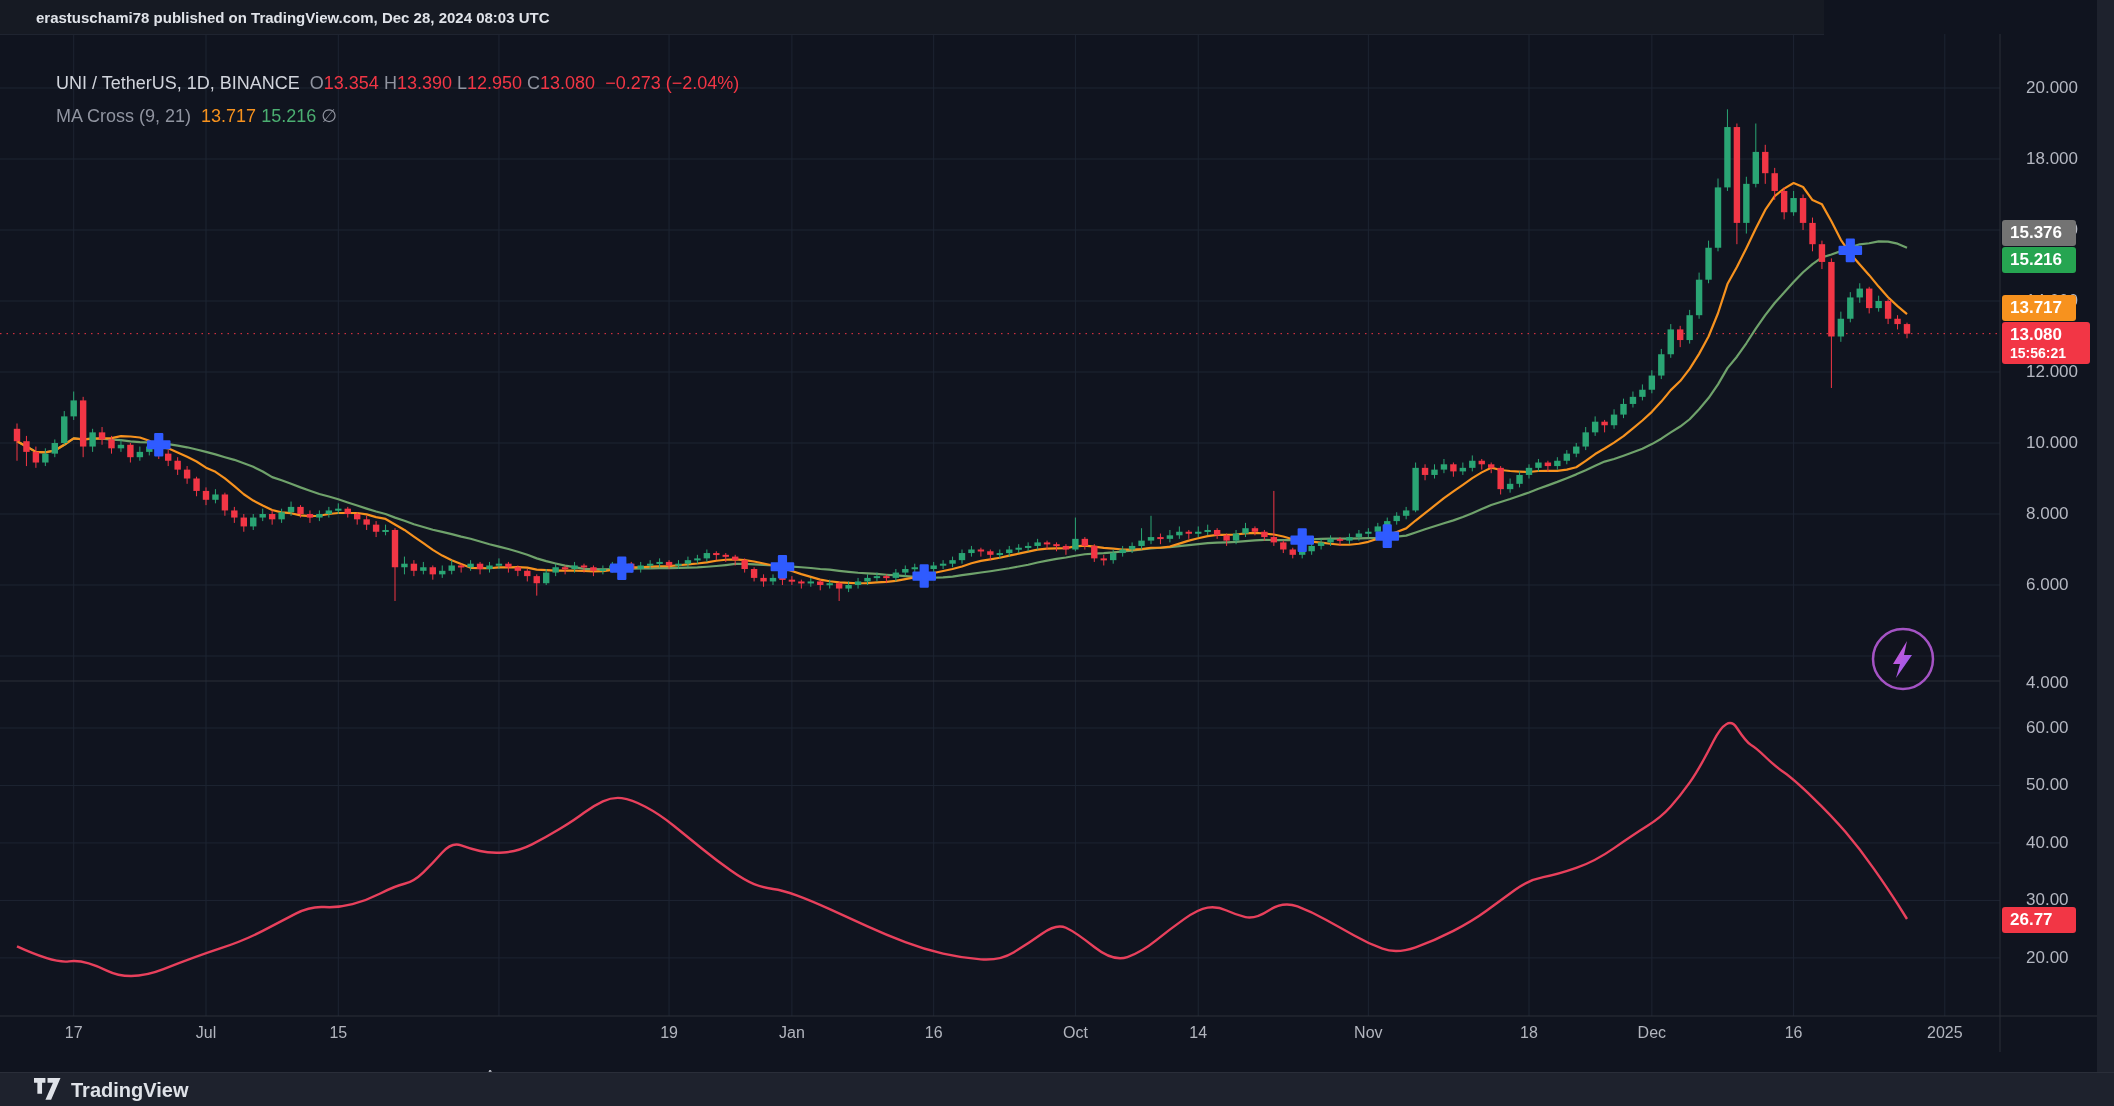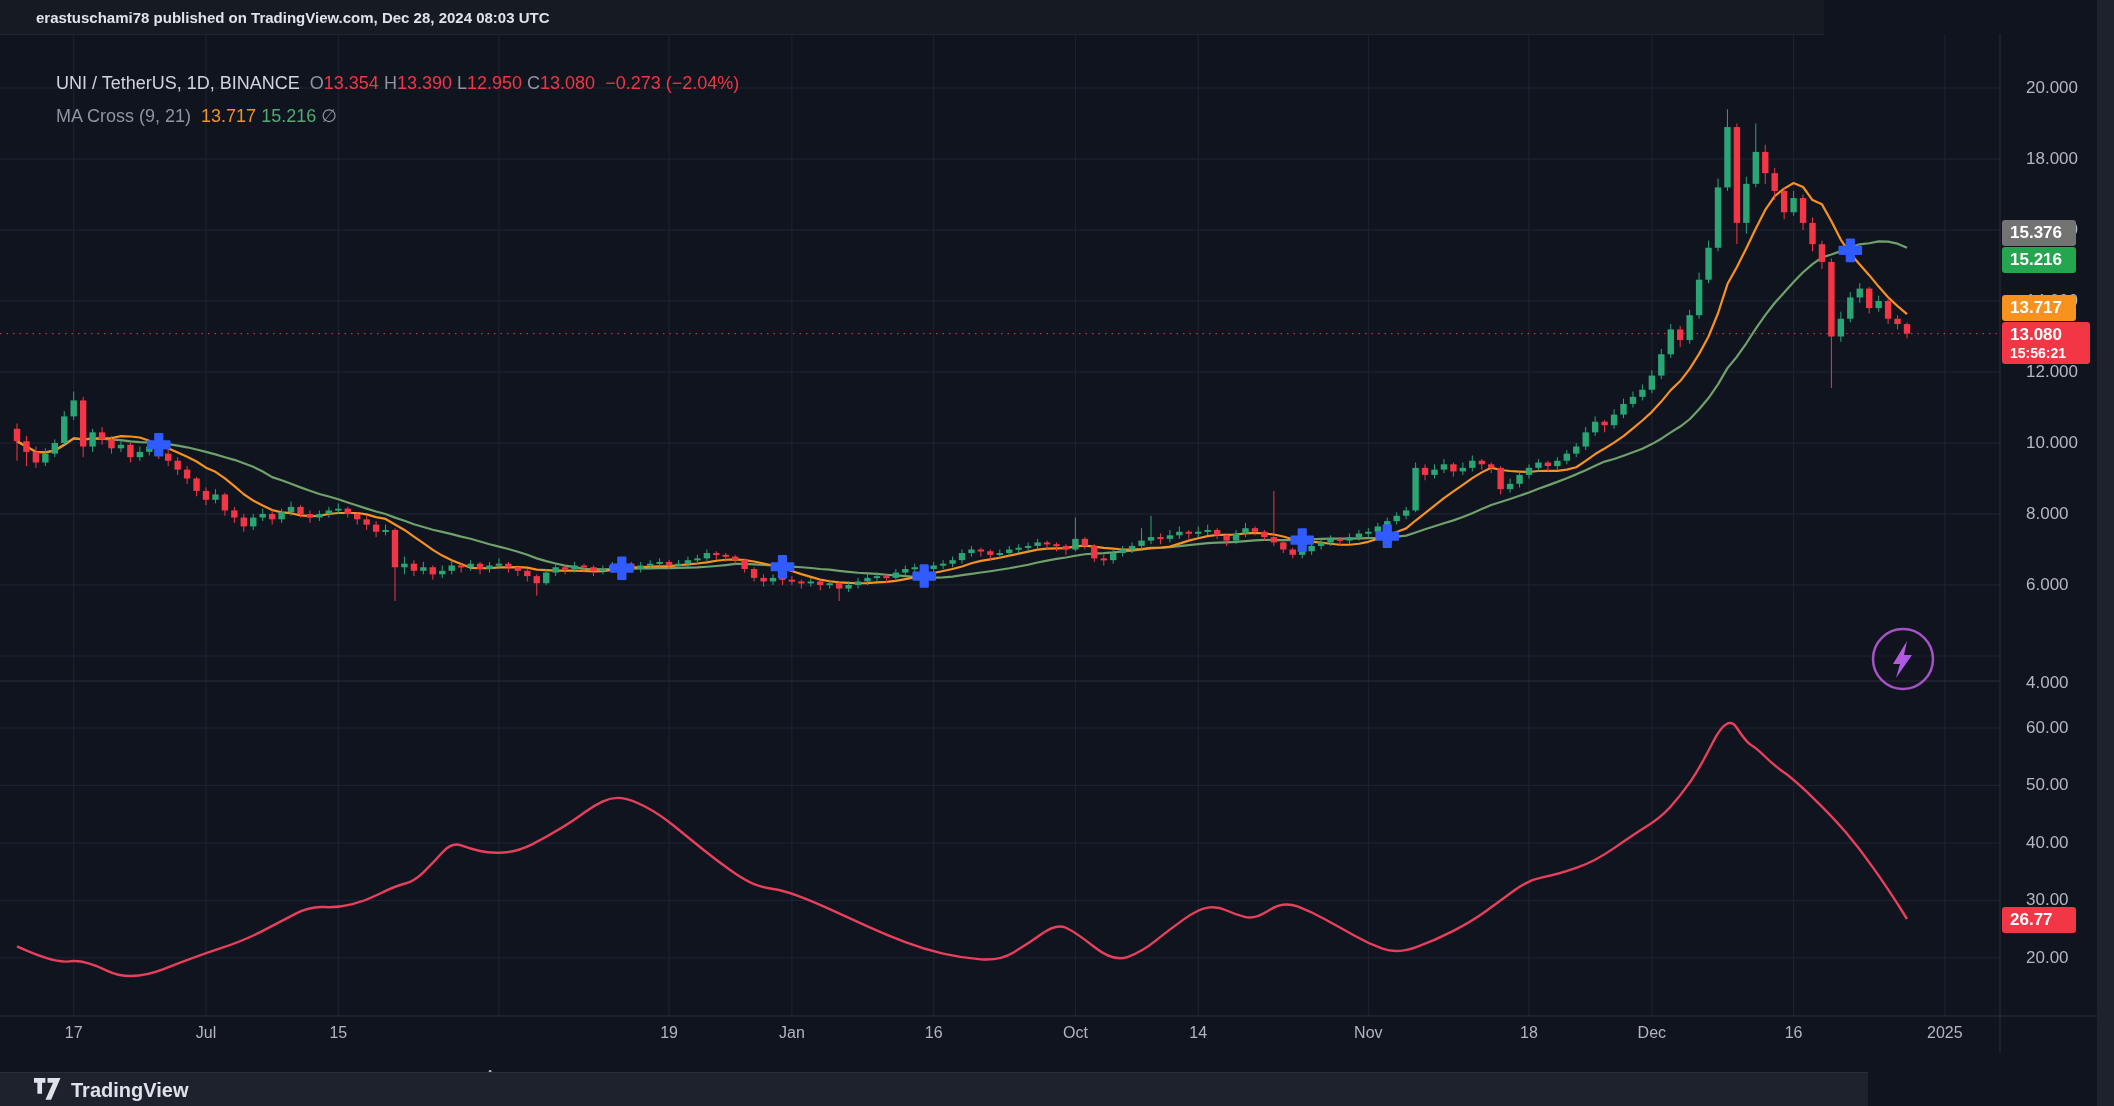--- a/index.html
+++ b/index.html
@@ -13,21 +13,21 @@
   .lg-dim{color:#9094a0;}
   .lg-red{color:#f23645;}
   .lg-orange{color:#f7921e;}
   .lg-green{color:#4bae71;}
   .lg-pink{color:#f1435c;}
   .tick{position:absolute;left:2026px;font-size:17px;color:#b4b7c1;}
   .tlabel{position:absolute;top:1024px;font-size:16px;color:#b2b5be;transform:translateX(-50%);}
   .badge{position:absolute;left:2002px;min-width:74px;box-sizing:border-box;padding:2px 8px;
          border-radius:3px;font-size:17px;font-weight:700;color:#fff;text-align:left;line-height:22px;}
   .badge-countdown{display:block;font-size:14px;font-weight:700;line-height:18px;margin-top:-2px;}
-  .ftr{position:absolute;left:0;top:1072px;width:1868px;height:34px;background:#1e222d;
+  .ftr{position:absolute;left:0;top:1072px;width:2114px;height:34px;background:#1e222d;
        border-top:1px solid #2a2e39;display:flex;align-items:center;}
   .ftr-logo{display:flex;align-items:center;margin-left:34px;gap:10px;}
   .ftr-text{font-size:20px;font-weight:600;color:#dfe2e8;}
   .edge-strip{position:absolute;left:2097px;top:0;width:17px;height:1106px;background:#1e222d;}
   .layer{position:absolute;left:0;top:0;}
 </style>
 </head>
 <body>
 
 <div id="app">

